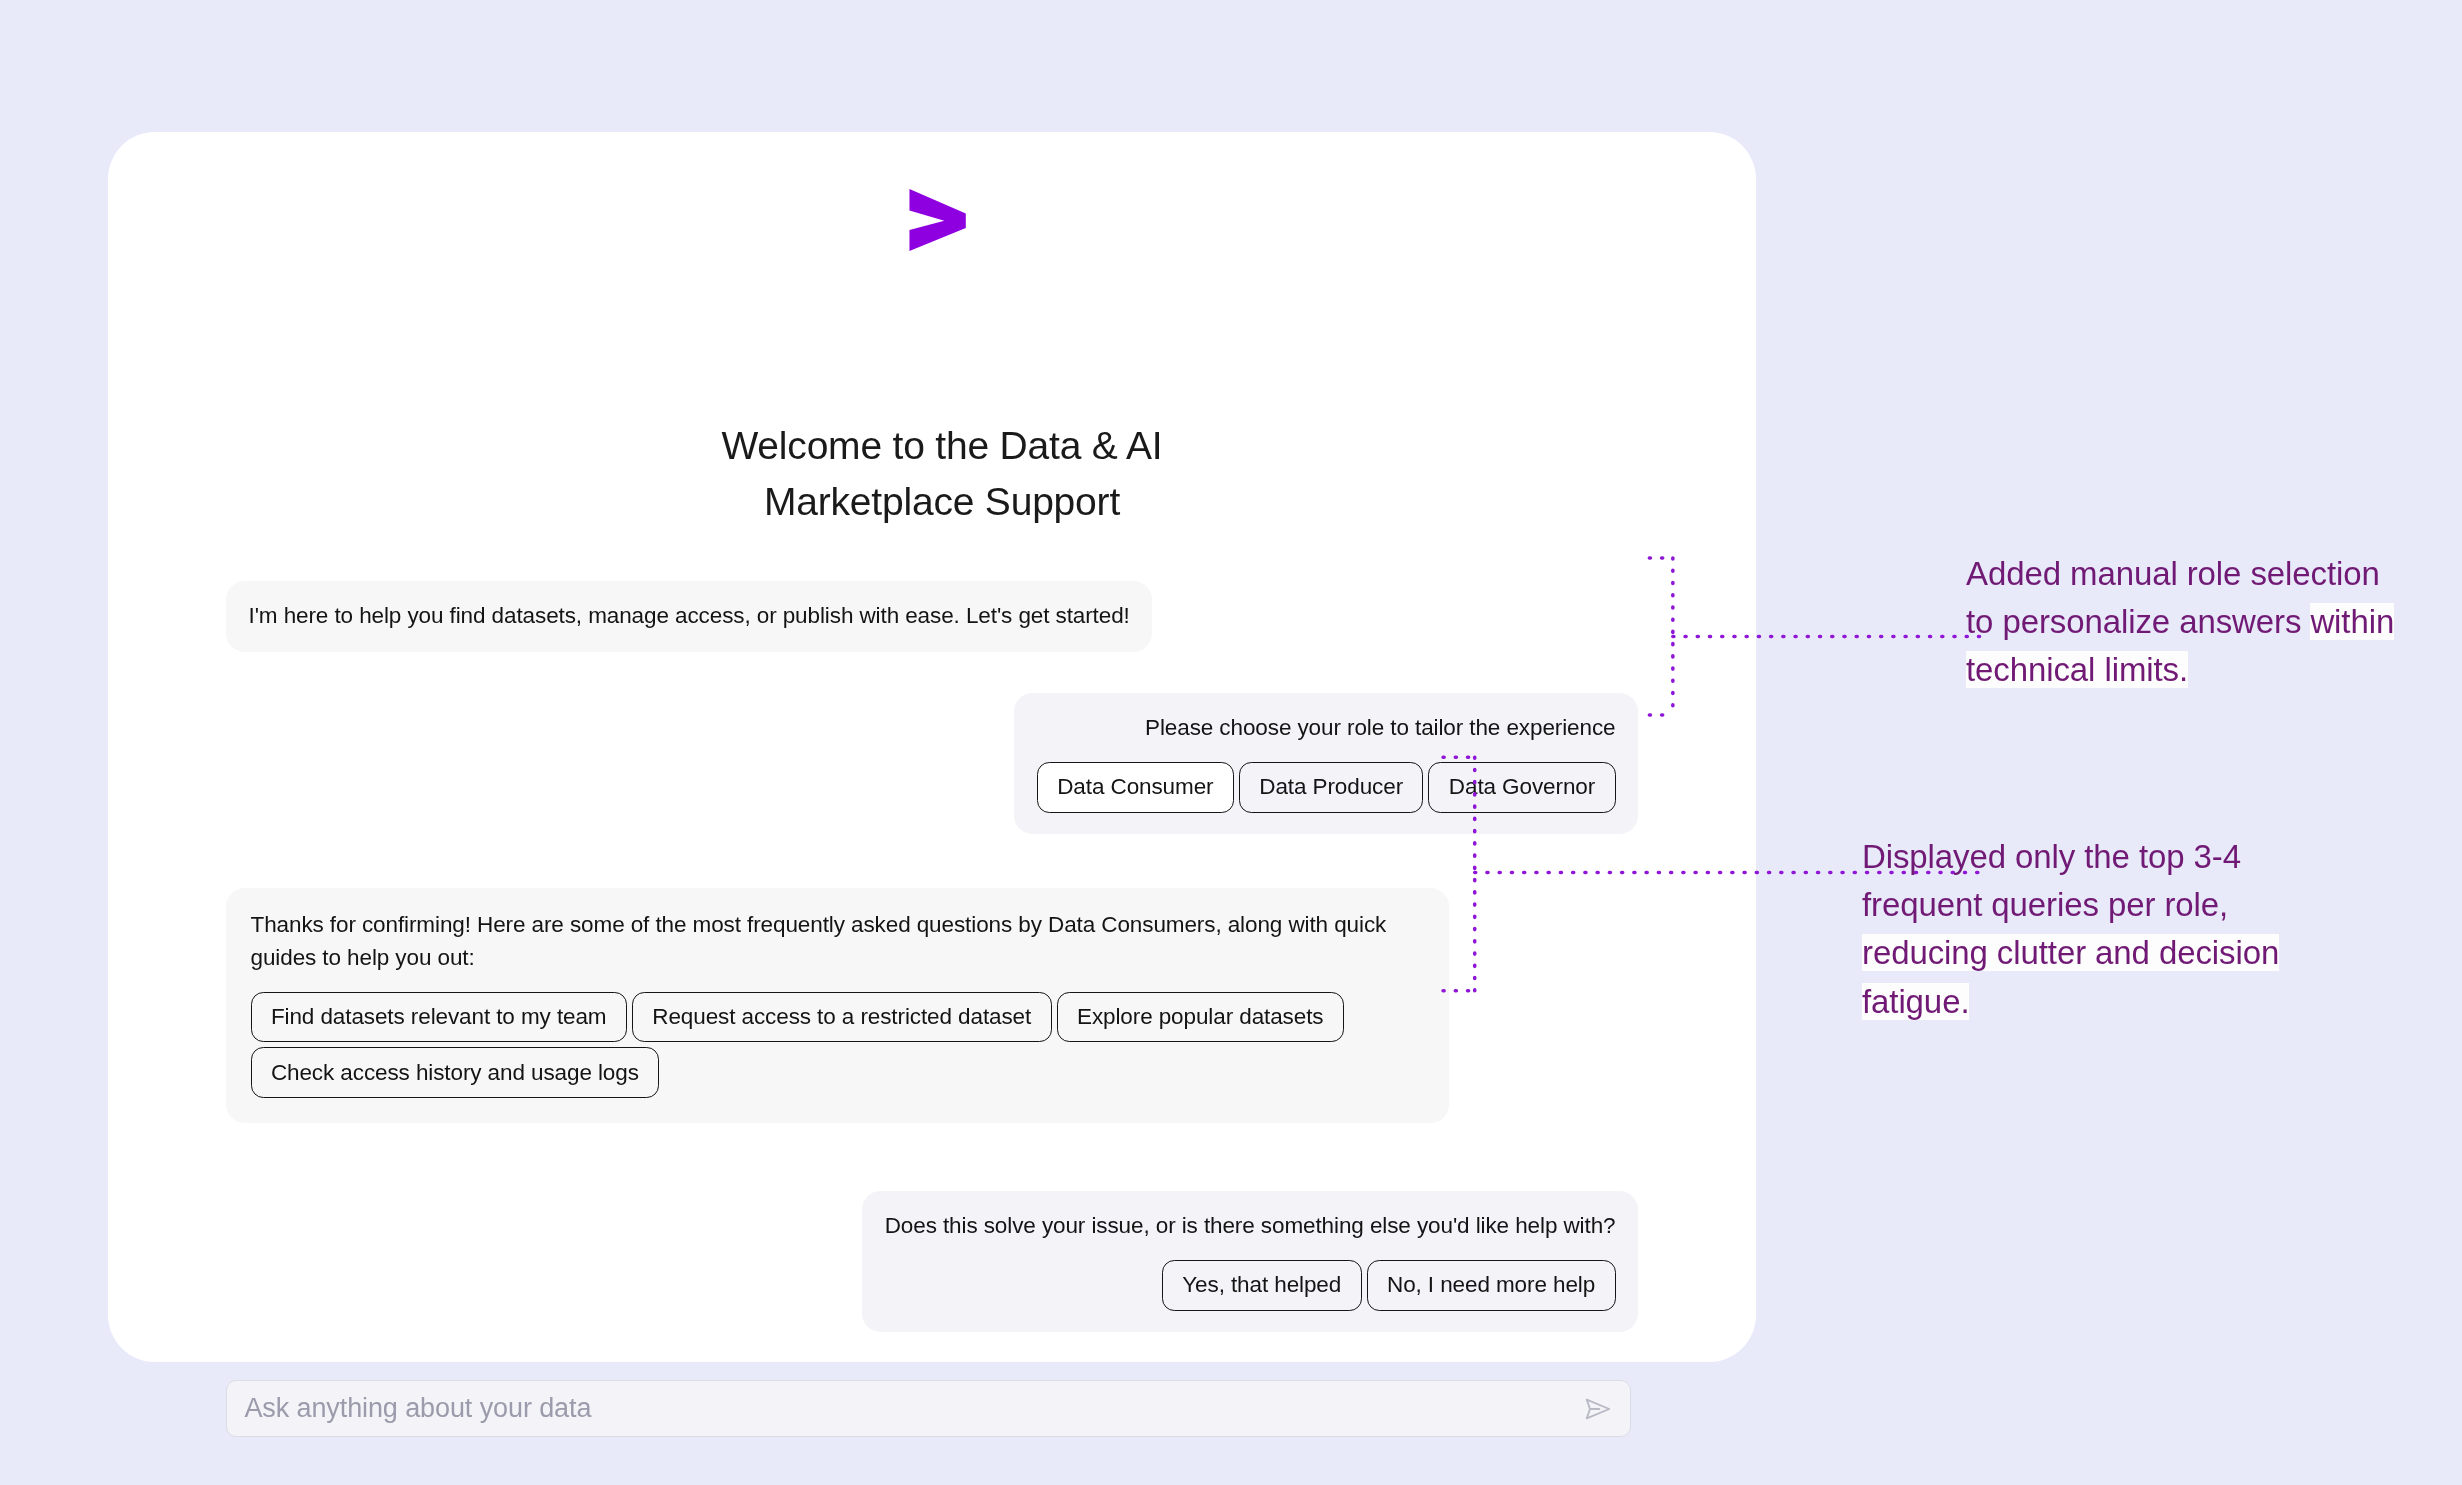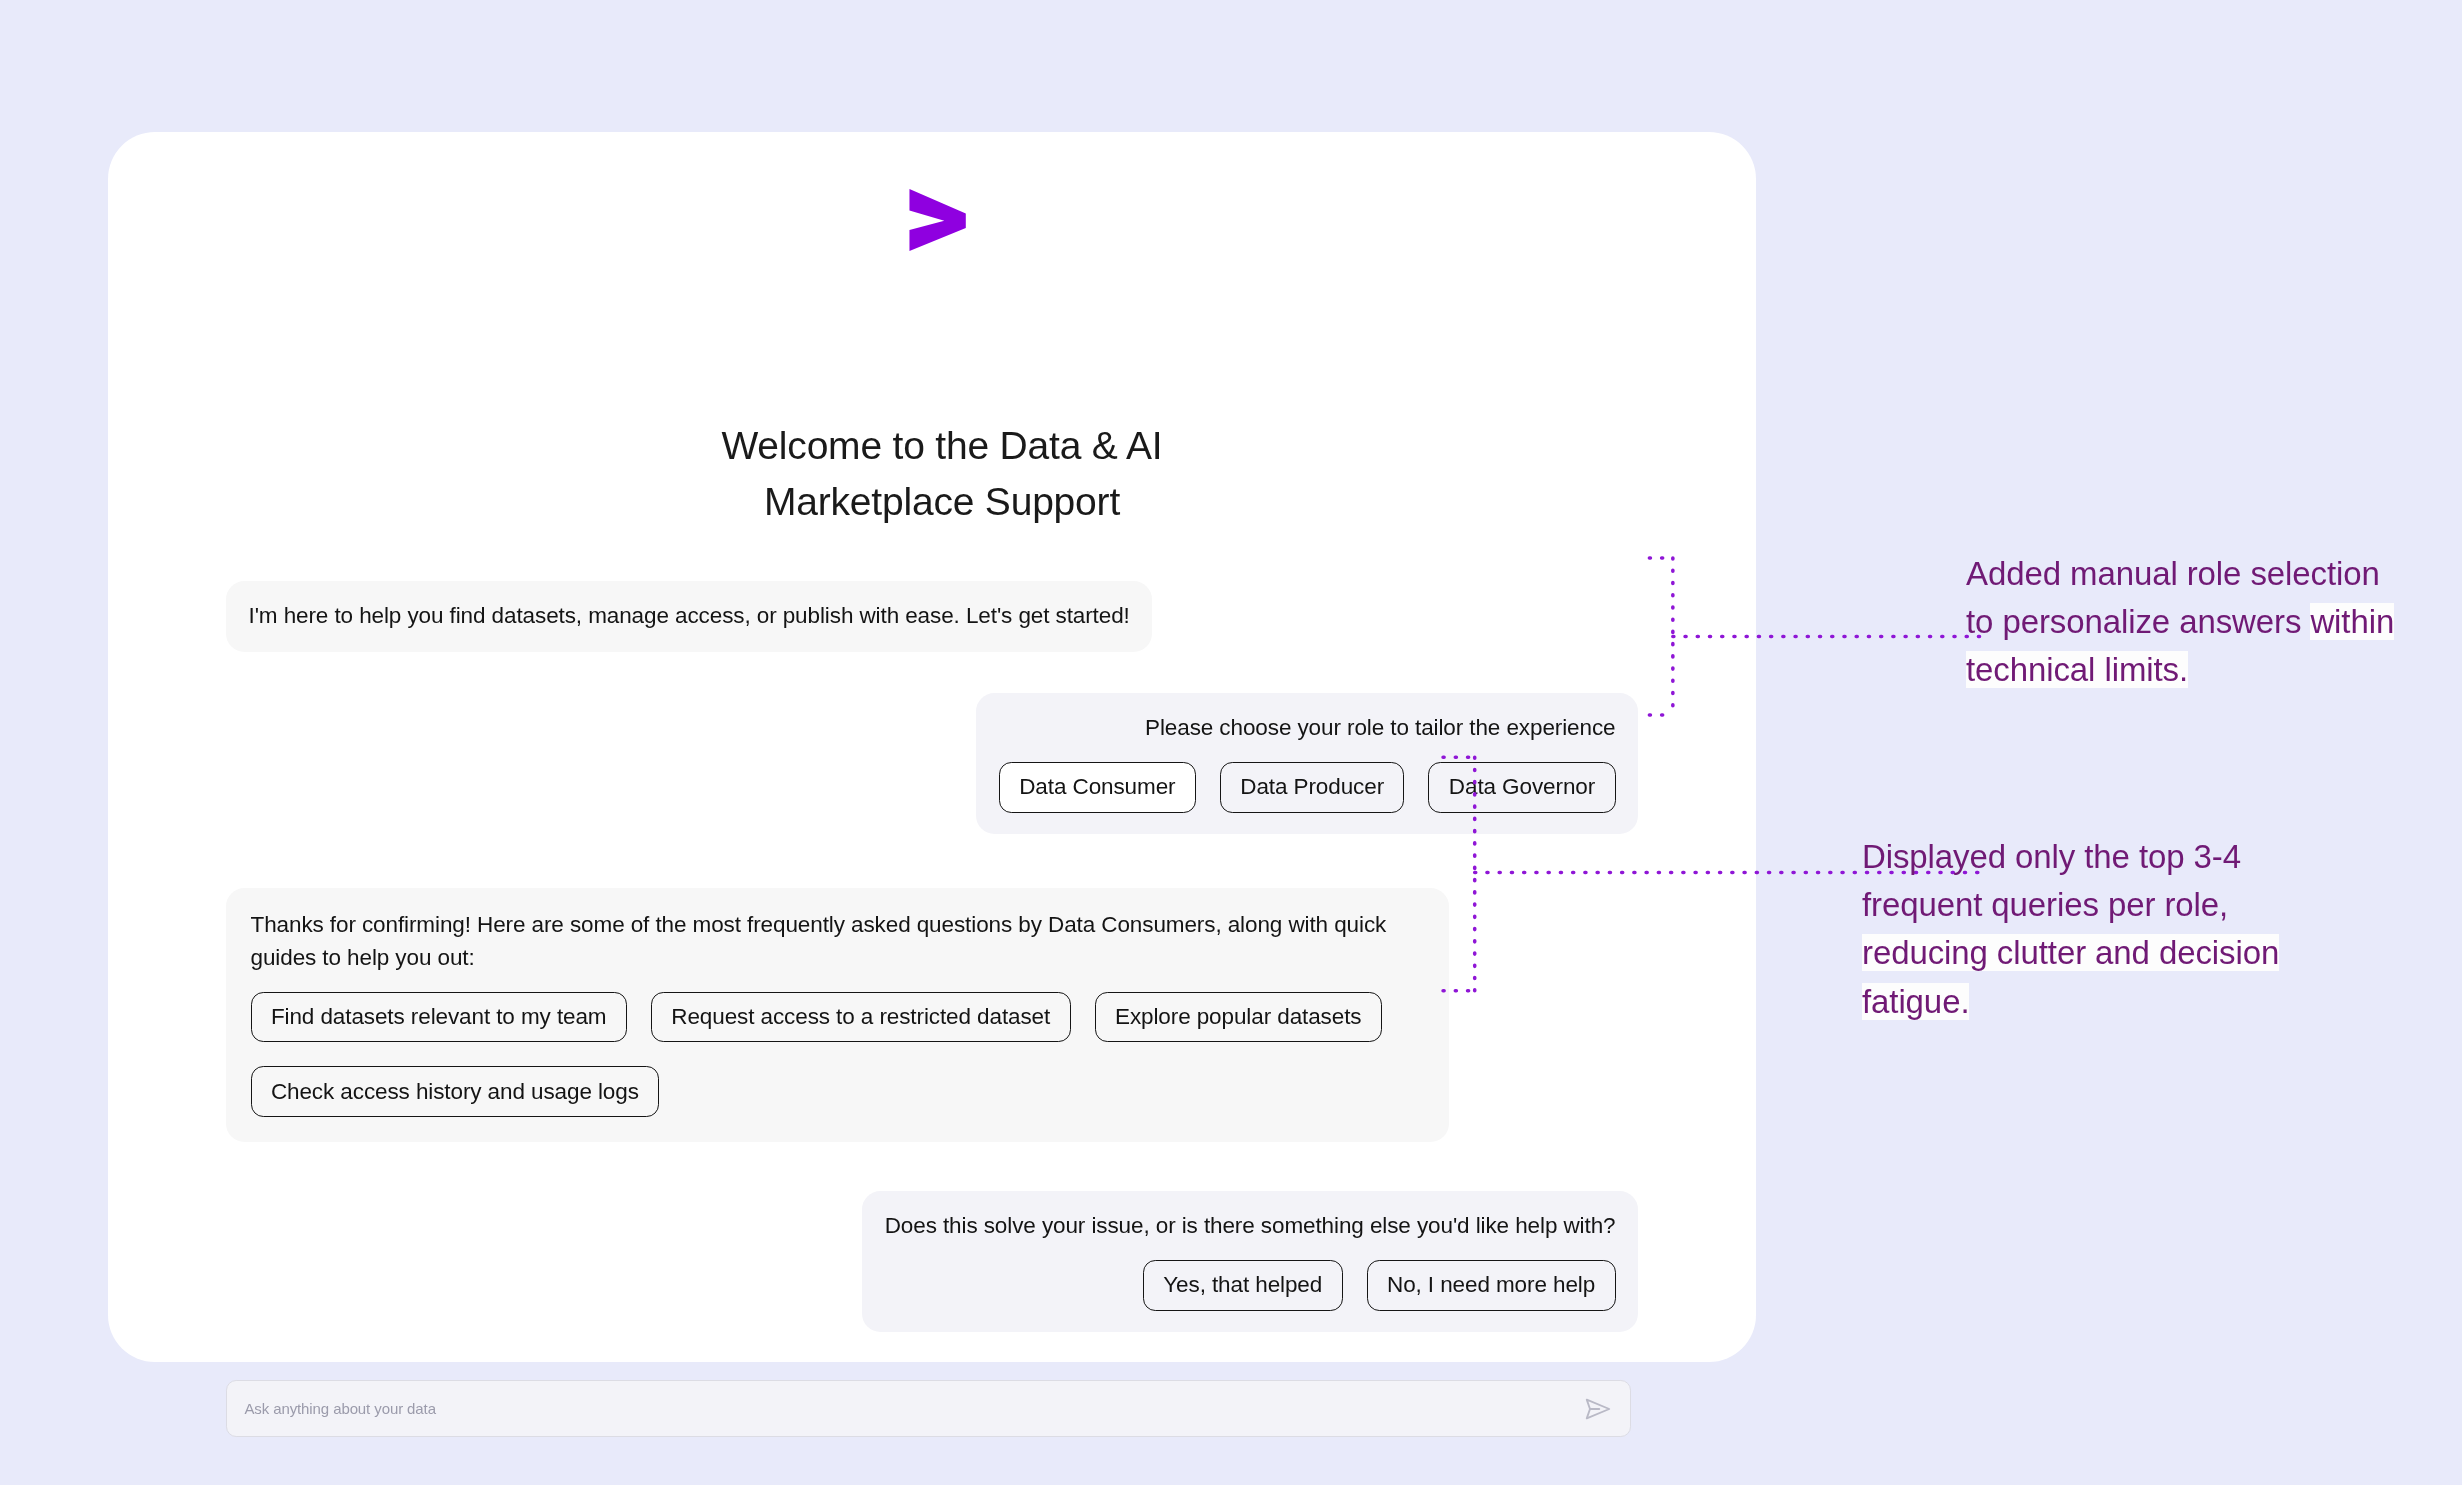--- a/index.html
+++ b/index.html
@@ -72,21 +72,21 @@
     line-height: 1.44;
     color: #141414;
     letter-spacing: -0.1px;
   }
   .bubble-text.right-align { text-align: right; }
 
   
   .chip-row {
     display: flex;
     flex-wrap: wrap;
-    gap: 24px;
+    gap: 5px;
     margin-top: 17.4px;
   }
   .chip-row.right-align { justify-content: flex-end; }
 
   .chip {
     border: 1.5px solid #151515;
     border-radius: 12.3px;
     background: transparent;
     padding: 11.2px 19.4px;
     font-family: "Liberation Sans", sans-serif;
@@ -128,21 +128,21 @@
     display: flex;
     align-items: center;
     padding: 0 17.4px;
   }
   .composer-input {
     flex: 1;
     border: none;
     outline: none;
     background: transparent;
     font-family: "Liberation Sans", sans-serif;
-    font-size: 15px;
+    font-size: 27px;
     color: #141414;
     letter-spacing: -0.1px;
   }
   .composer-input::placeholder { color: #9b9bab; }
   .send-icon { width: 30px; height: 30px; flex: none; cursor: pointer; }
 
   
   .annotation {
     position: absolute;
     width: 449px;

